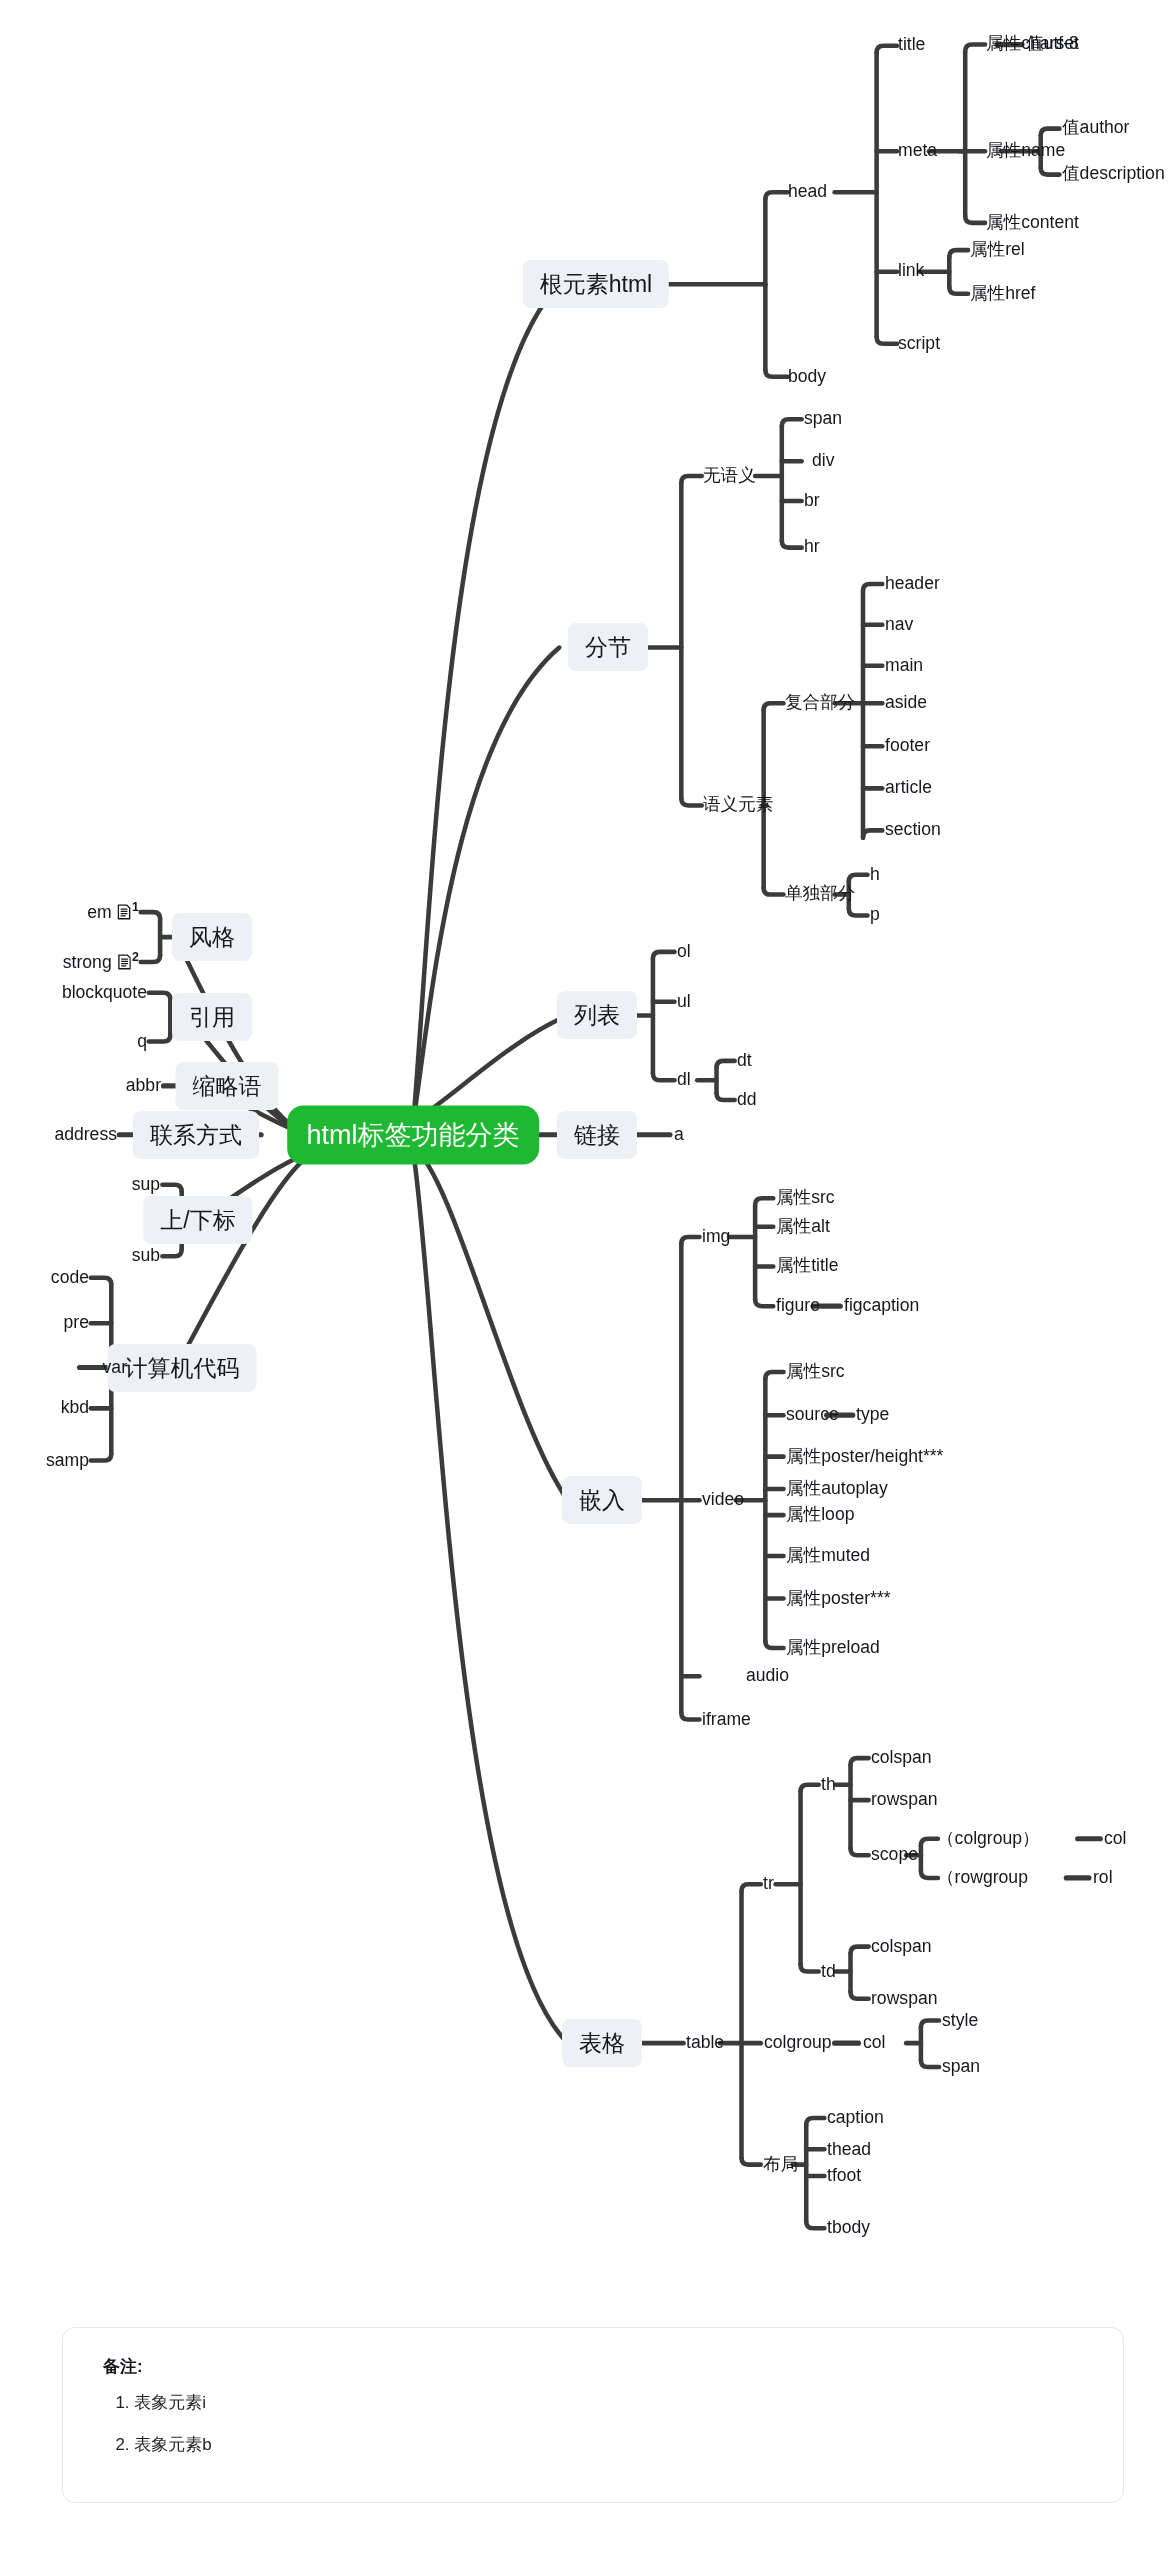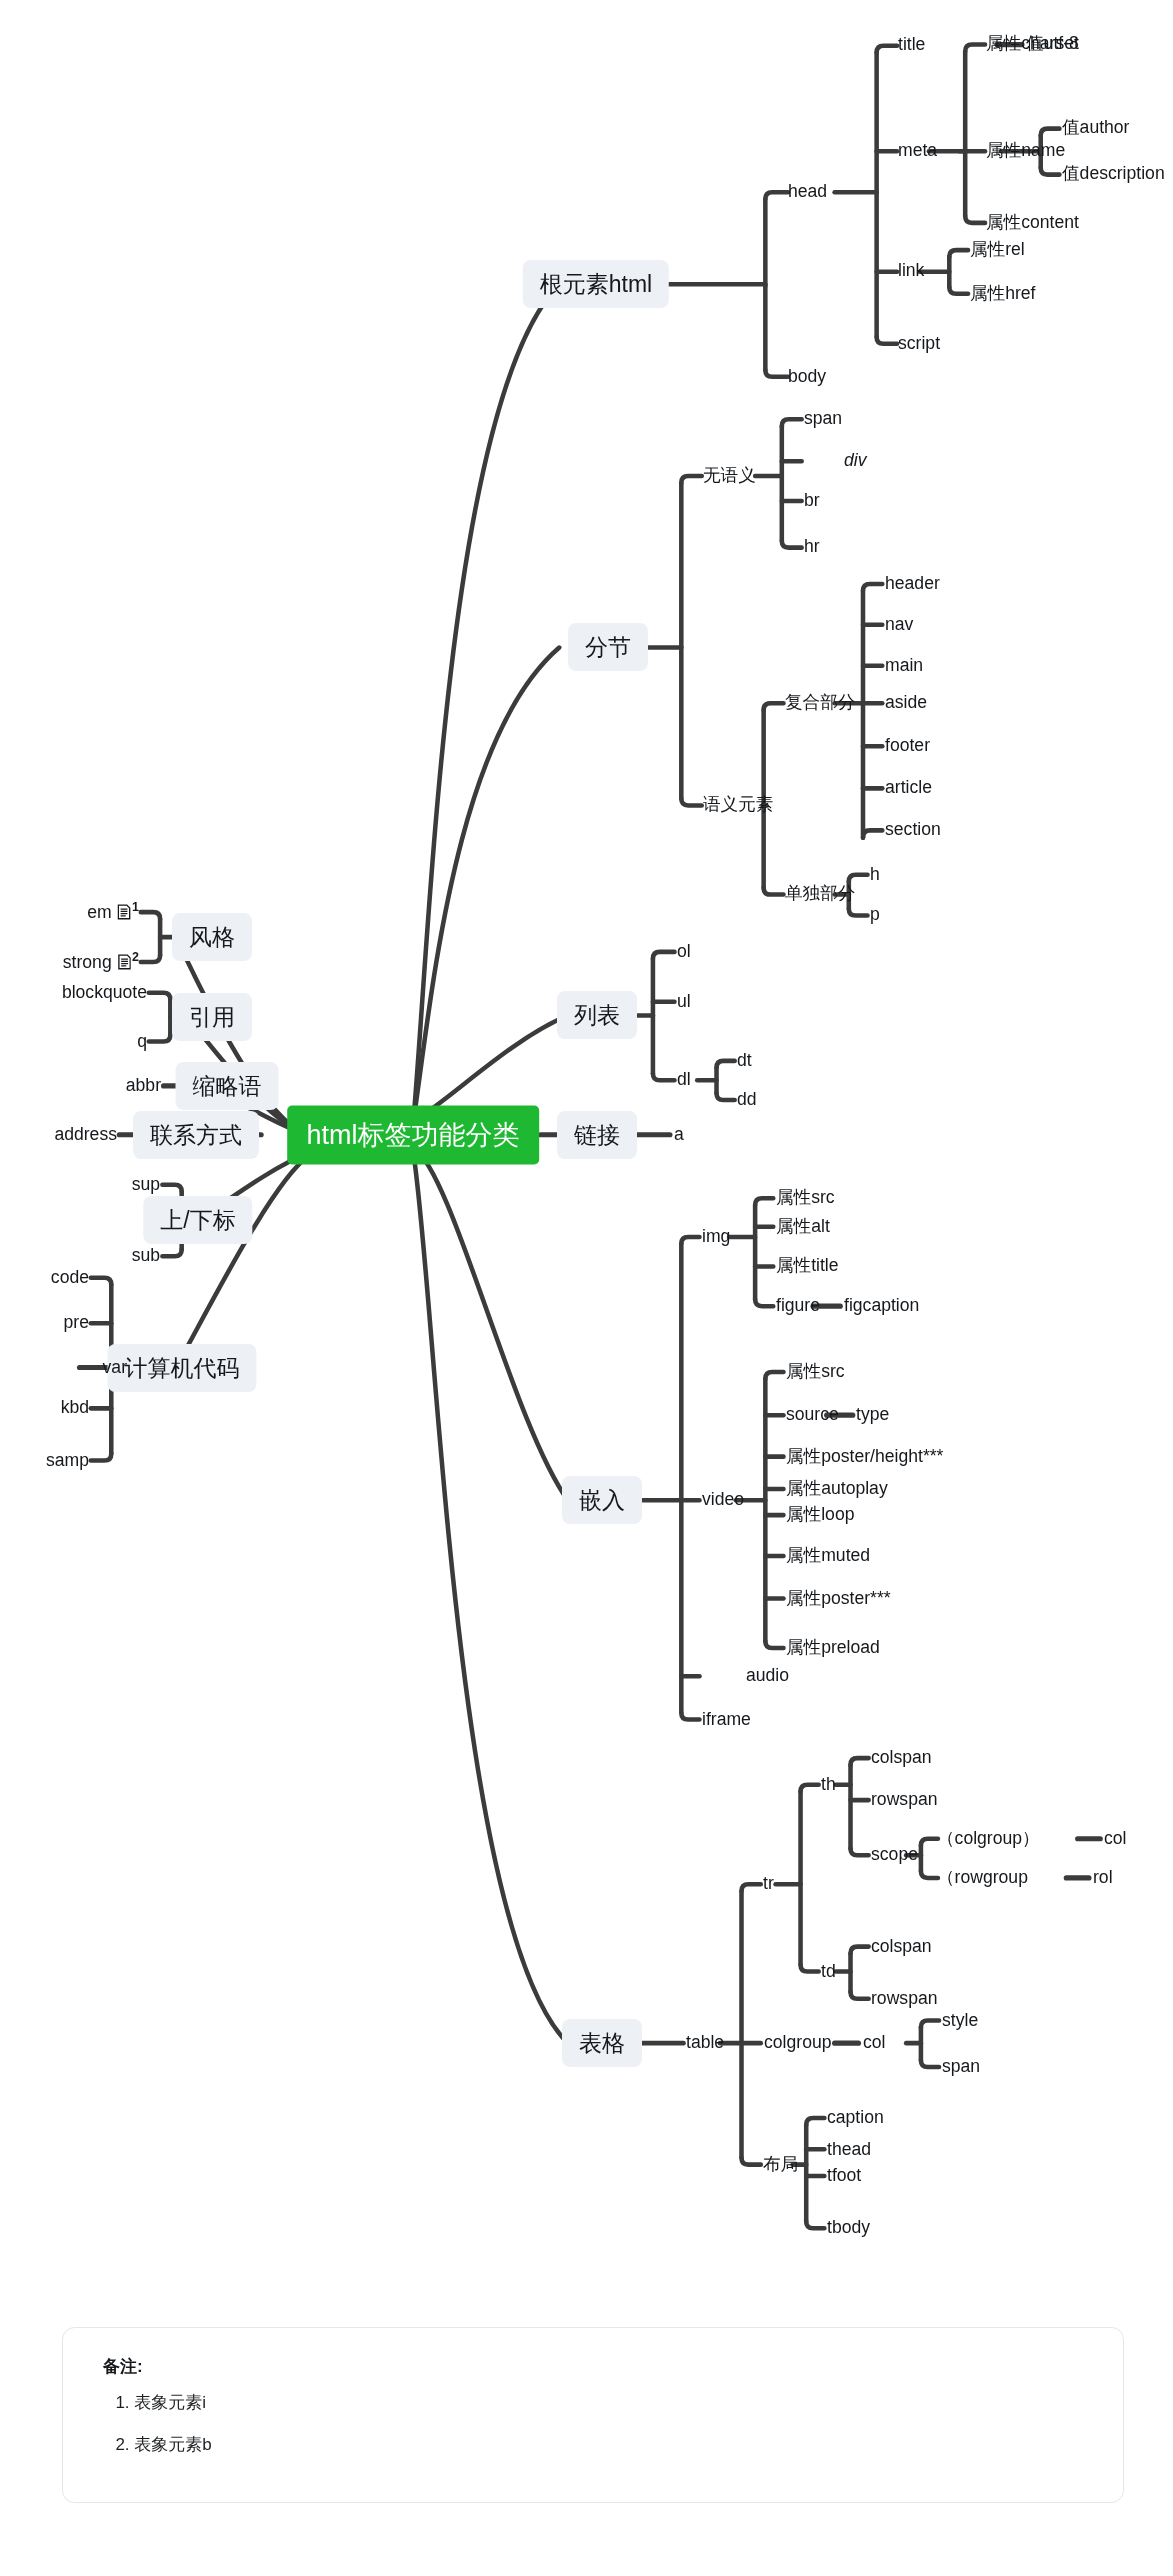--- a/index.html
+++ b/index.html
@@ -11,21 +11,21 @@
 
   
   .pill{
     background:#edf1f5;border-radius:8px;
     color:#15181c;font-size:23px;line-height:1;
     padding:12.5px 17px;
     display:flex;align-items:center;justify-content:center;
     transform:translate(-50%,-50%);
   }
   .root{
-    background:#1fb832;color:#ffffff;border-radius:5px;
+    background:#1fb832;color:#ffffff;border-radius:16px;
     font-size:27px;padding:16px 19.3px;font-weight:400;
   }
   
   .leaf{
     font-size:17.6px;color:#15181c;line-height:1;
     transform:translate(0,-50%);
   }
   .leaf.r{transform:translate(-100%,-50%);}
   .sup{font-size:12.5px;font-weight:bold;vertical-align:super;}
   .noteicon{display:inline-block;vertical-align:-1.7px;margin:0 1.1px 0 5.7px;}
@@ -288,21 +288,21 @@
   <div class="node leaf" style="left:986px;top:151px;text-align:center;">属性name</div>
   <div class="node leaf" style="left:1062px;top:128px;">值author</div>
   <div class="node leaf" style="left:1062px;top:174px;">值description</div>
   <div class="node leaf" style="left:986px;top:223px;">属性content</div>
 
   <div class="node leaf" style="left:970px;top:250px;">属性rel</div>
   <div class="node leaf" style="left:970px;top:294px;">属性href</div>
 
   <div class="node leaf" style="left:703px;top:476px;">无语义</div>
   <div class="node leaf" style="left:804px;top:419px;">span</div>
-  <div class="node leaf" style="left:844px;top:461px;font-style:italic;">div</div>
+  <div class="node leaf" style="left:812px;top:461px;">div</div>
   <div class="node leaf" style="left:804px;top:501px;">br</div>
   <div class="node leaf" style="left:804px;top:547px;">hr</div>
 
   <div class="node leaf" style="left:703px;top:805px;">语义元素</div>
   <div class="node leaf" style="left:785px;top:703px;">复合部分</div>
   <div class="node leaf" style="left:885px;top:584px;">header</div>
   <div class="node leaf" style="left:885px;top:625px;">nav</div>
   <div class="node leaf" style="left:885px;top:666px;">main</div>
   <div class="node leaf" style="left:885px;top:703px;">aside</div>
   <div class="node leaf" style="left:885px;top:746px;">footer</div>

